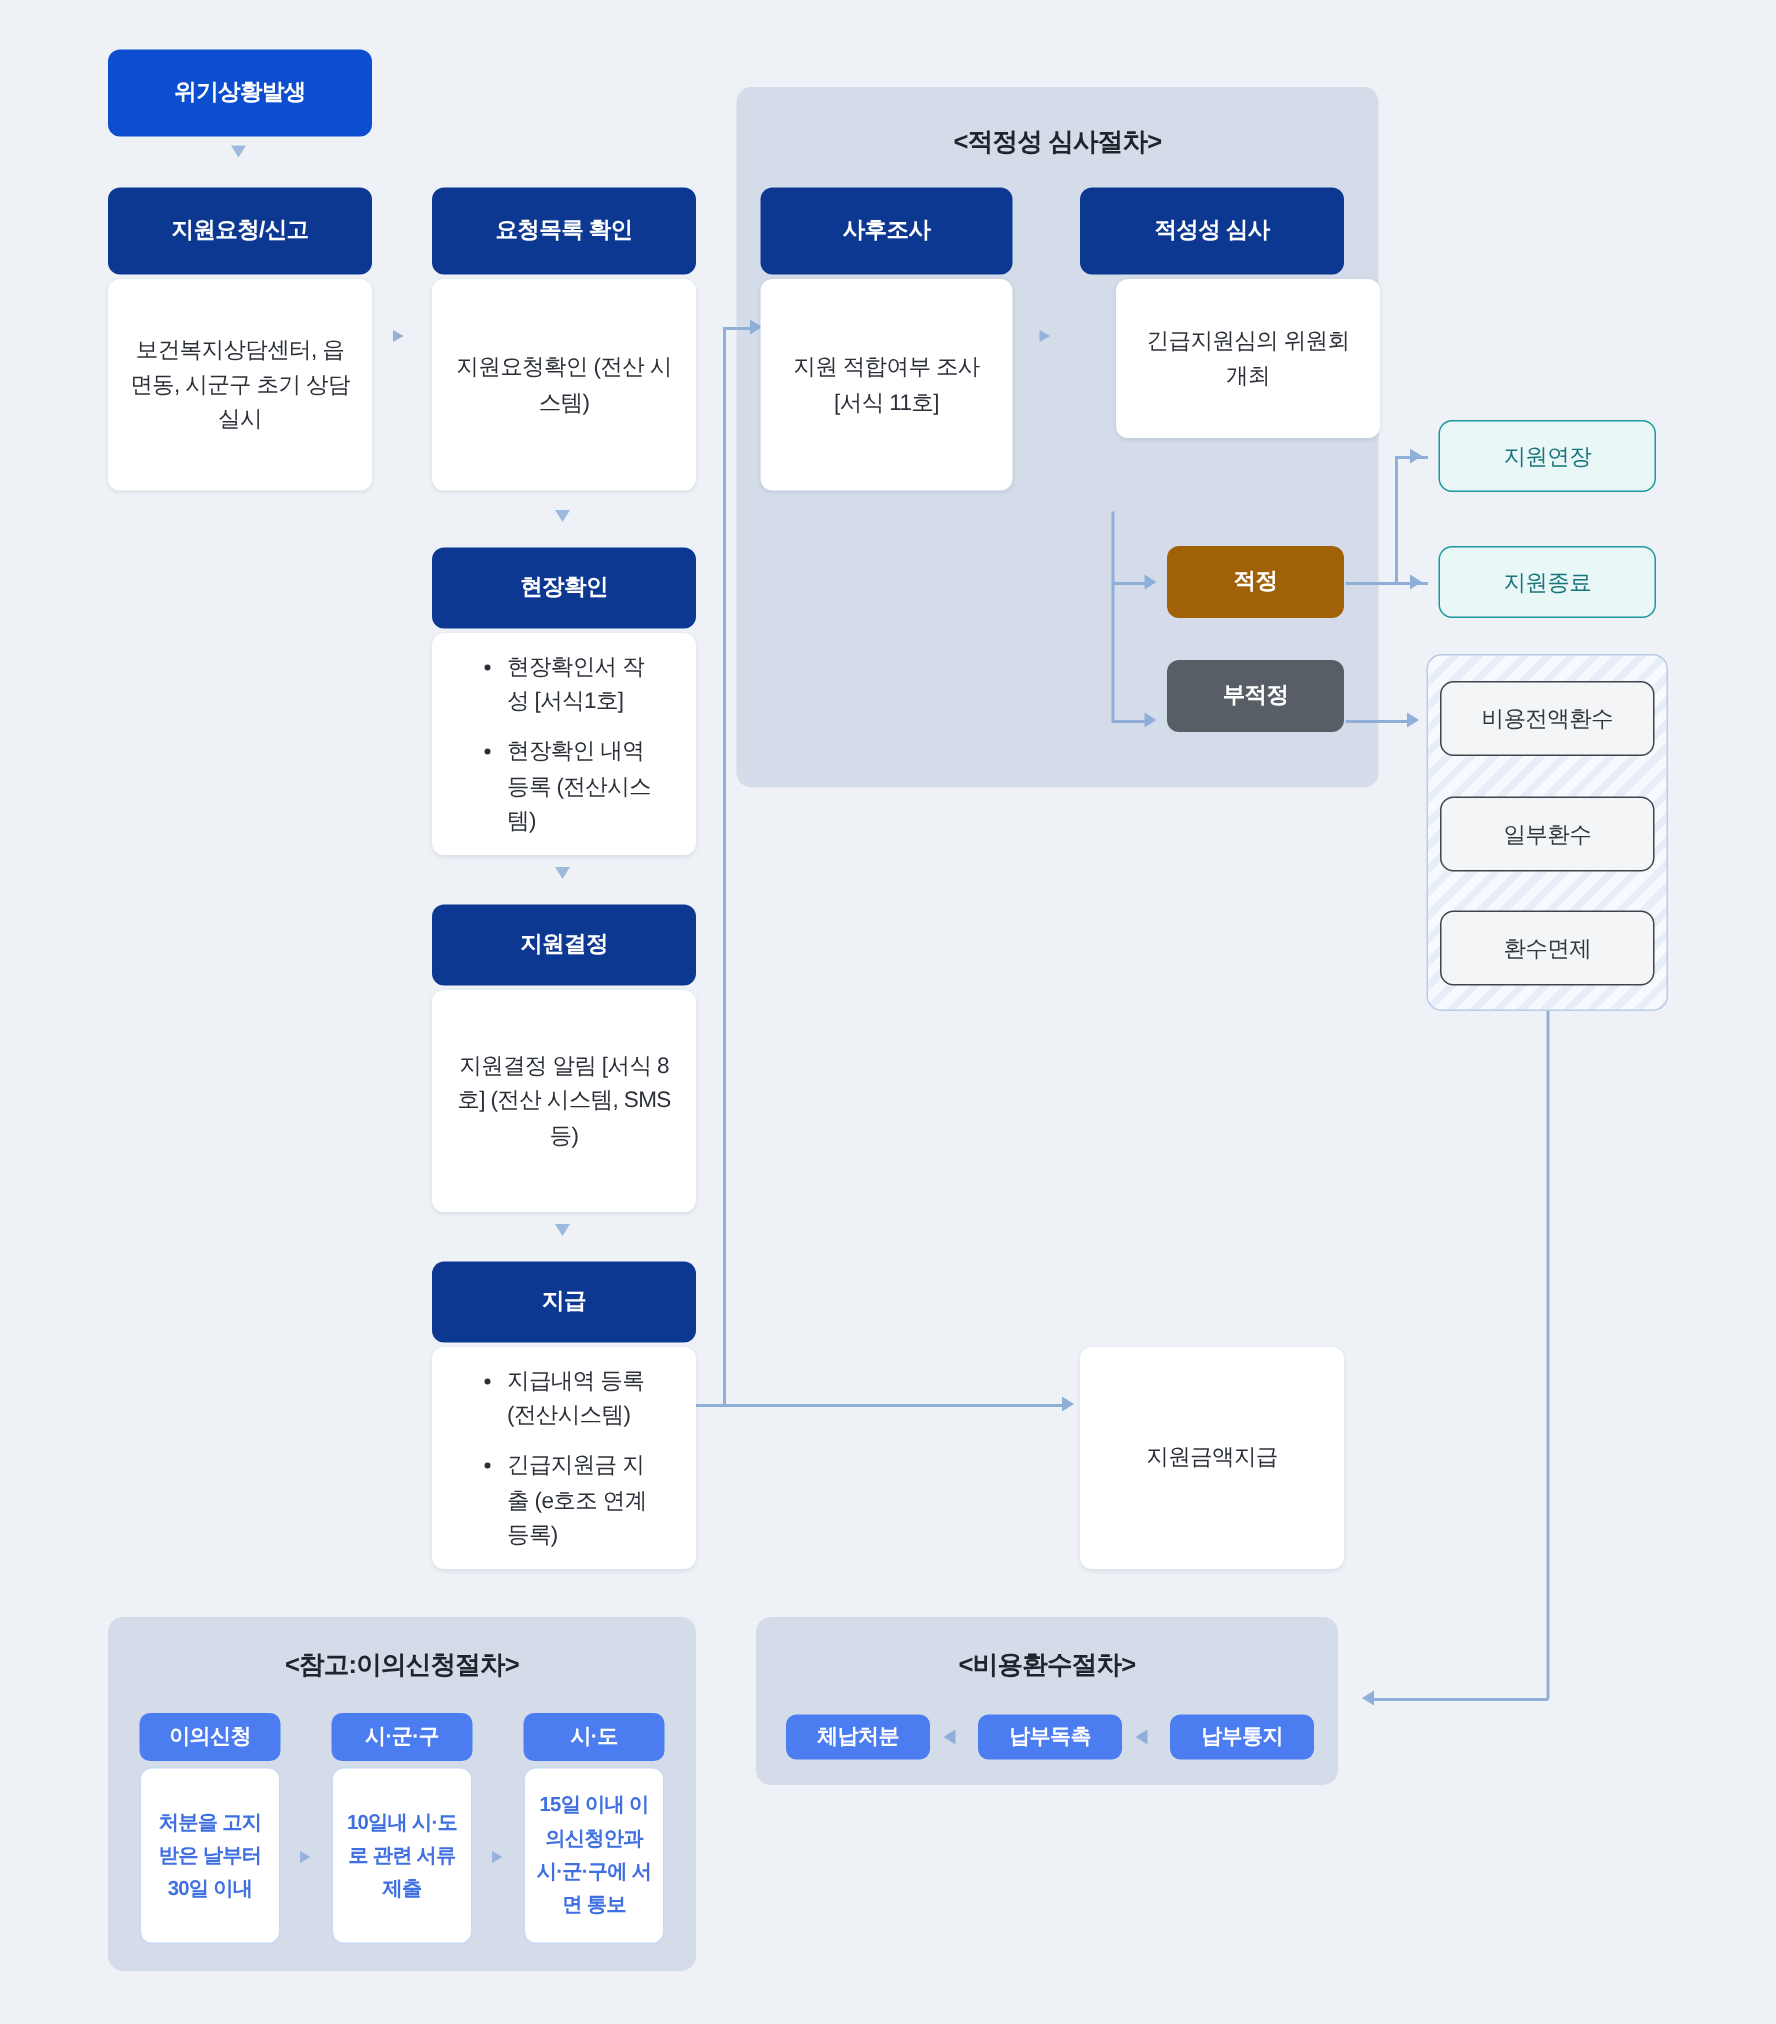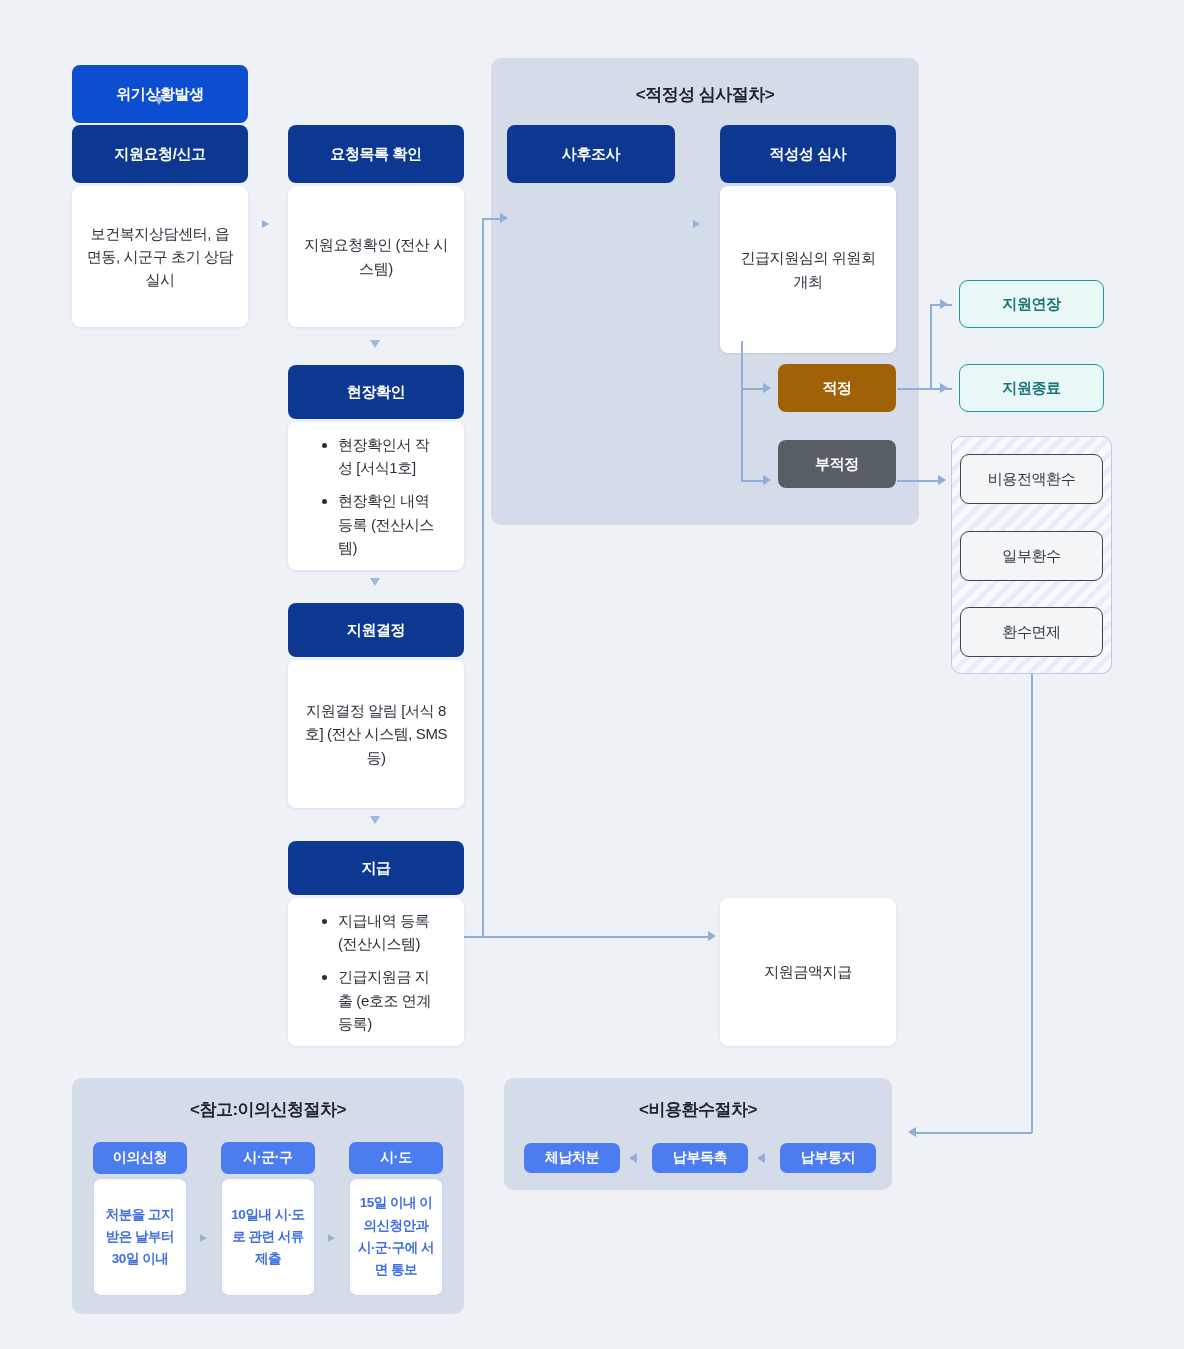--- a/index.html
+++ b/index.html
@@ -31,21 +31,21 @@
   }
   .body.left{justify-content:flex-start;text-align:left;}
   .body ul{margin:16px;padding-left:20px;}
   .body li{margin:0 0 10px 0;}
   .body li:last-child{margin-bottom:0;}
 
   
   .pill-teal{
     border:1.4px solid #1b9a9c;background:#eaf7f7;border-radius:9px;
     display:flex;align-items:center;justify-content:center;
-    color:#17757c;font-weight:bold;font-size:15px;letter-spacing:-0.4px;
+    color:#17757c;font-weight:normal;font-size:15px;letter-spacing:-0.4px;
   }
   
   .pill-dark{
     border:1.4px solid #40454c;background:#f3f5f7;border-radius:9px;
     display:flex;align-items:center;justify-content:center;
     color:#32373e;font-size:15px;letter-spacing:-0.4px;
   }
 
   
   .panel{
@@ -87,21 +87,21 @@
   .arrow.rightsm{border-top:4.5px solid transparent;border-bottom:4.5px solid transparent;border-left:7px solid #93b3da;}
 </style>
 </head>
 <body>
 
 <div class="canvas">
 
   <div class="abs panel" style="left:491px;top:58px;width:428px;height:467px;"></div>
   <div class="abs panel-title" style="left:491px;top:83px;width:428px;">&lt;적정성 심사절차&gt;</div>
 
-  <div class="abs hdr brightblue" style="left:72px;top:33px;width:176px;height:58px;margin-top:32px;">위기상황발생</div>
+  <div class="abs hdr brightblue" style="left:72px;top:33px;width:176px;height:58px;">위기상황발생</div>
   <div class="abs arrow down" style="left:154px;top:97px;"></div>
 
   <div class="abs hdr navy" style="left:72px;top:125px;width:176px;height:58px;">지원요청/신고</div>
   <div class="abs body" style="left:72px;top:186px;width:176px;height:141px;">보건복지상담센터, 읍면동, 시군구 초기 상담 실시</div>
 
   <div class="abs arrow rightsm" style="left:262px;top:220px;"></div>
 
   <div class="abs body" style="left:288px;top:186px;width:176px;height:141px;">지원요청확인 (전산 시스템)</div>
   <div class="abs hdr navy" style="left:288px;top:125px;width:176px;height:58px;">요청목록 확인</div>
 
@@ -130,25 +130,26 @@
     </ul>
   </div>
 
   <div class="abs ln h" style="left:464px;top:936px;width:246px;"></div>
   <div class="abs arrow right" style="left:708px;top:931px;"></div>
   <div class="abs ln v" style="left:482px;top:218px;height:719px;"></div>
   <div class="abs ln h" style="left:482px;top:218px;width:20px;"></div>
   <div class="abs arrow right" style="left:500px;top:213px;"></div>
 
   <div class="abs hdr navy" style="left:507px;top:125px;width:168px;height:58px;">사후조사</div>
+  <div class="abs body" style="left:507px;top:186px;width:168px;height:141px;">지원 적합여부 조사 [서식 11호]</div>
 
   <div class="abs arrow rightsm" style="left:693px;top:220px;"></div>
 
   <div class="abs hdr navy" style="left:720px;top:125px;width:176px;height:58px;">적성성 심사</div>
-  <div class="abs body" style="left:720px;top:186px;width:176px;height:167px;">긴급지원심의 위원회 개최</div>
+  <div class="abs body" style="left:744px;top:186px;width:176px;height:106px;">긴급지원심의 위원회 개최</div>
 
   <div class="abs ln v" style="left:741px;top:341px;height:140px;"></div>
   <div class="abs ln h" style="left:741px;top:388px;width:24px;"></div>
   <div class="abs arrow right" style="left:763px;top:383px;"></div>
   <div class="abs ln h" style="left:741px;top:480px;width:24px;"></div>
   <div class="abs arrow right" style="left:763px;top:475px;"></div>
 
   <div class="abs hdr teal" style="left:778px;top:364px;width:118px;height:48px;">적정</div>
   <div class="abs hdr gray" style="left:778px;top:440px;width:118px;height:48px;">부적정</div>
 

